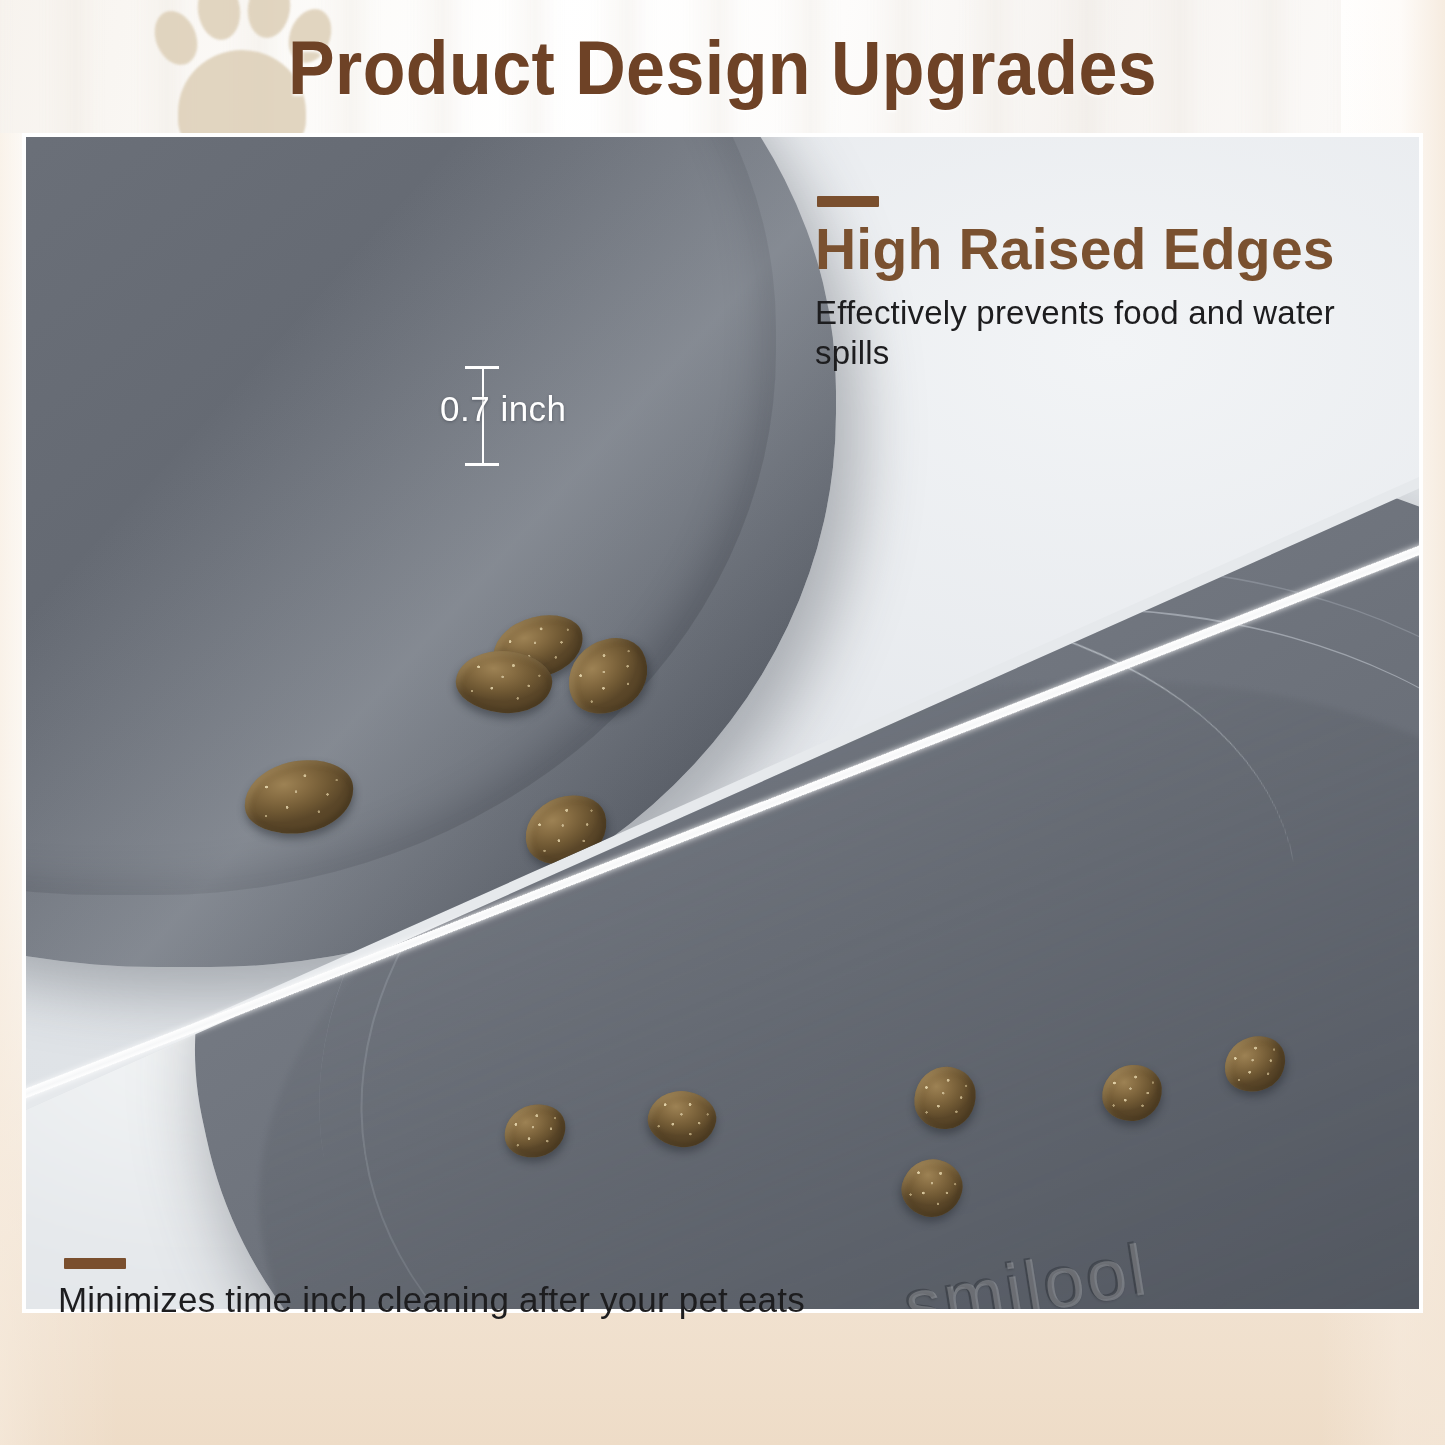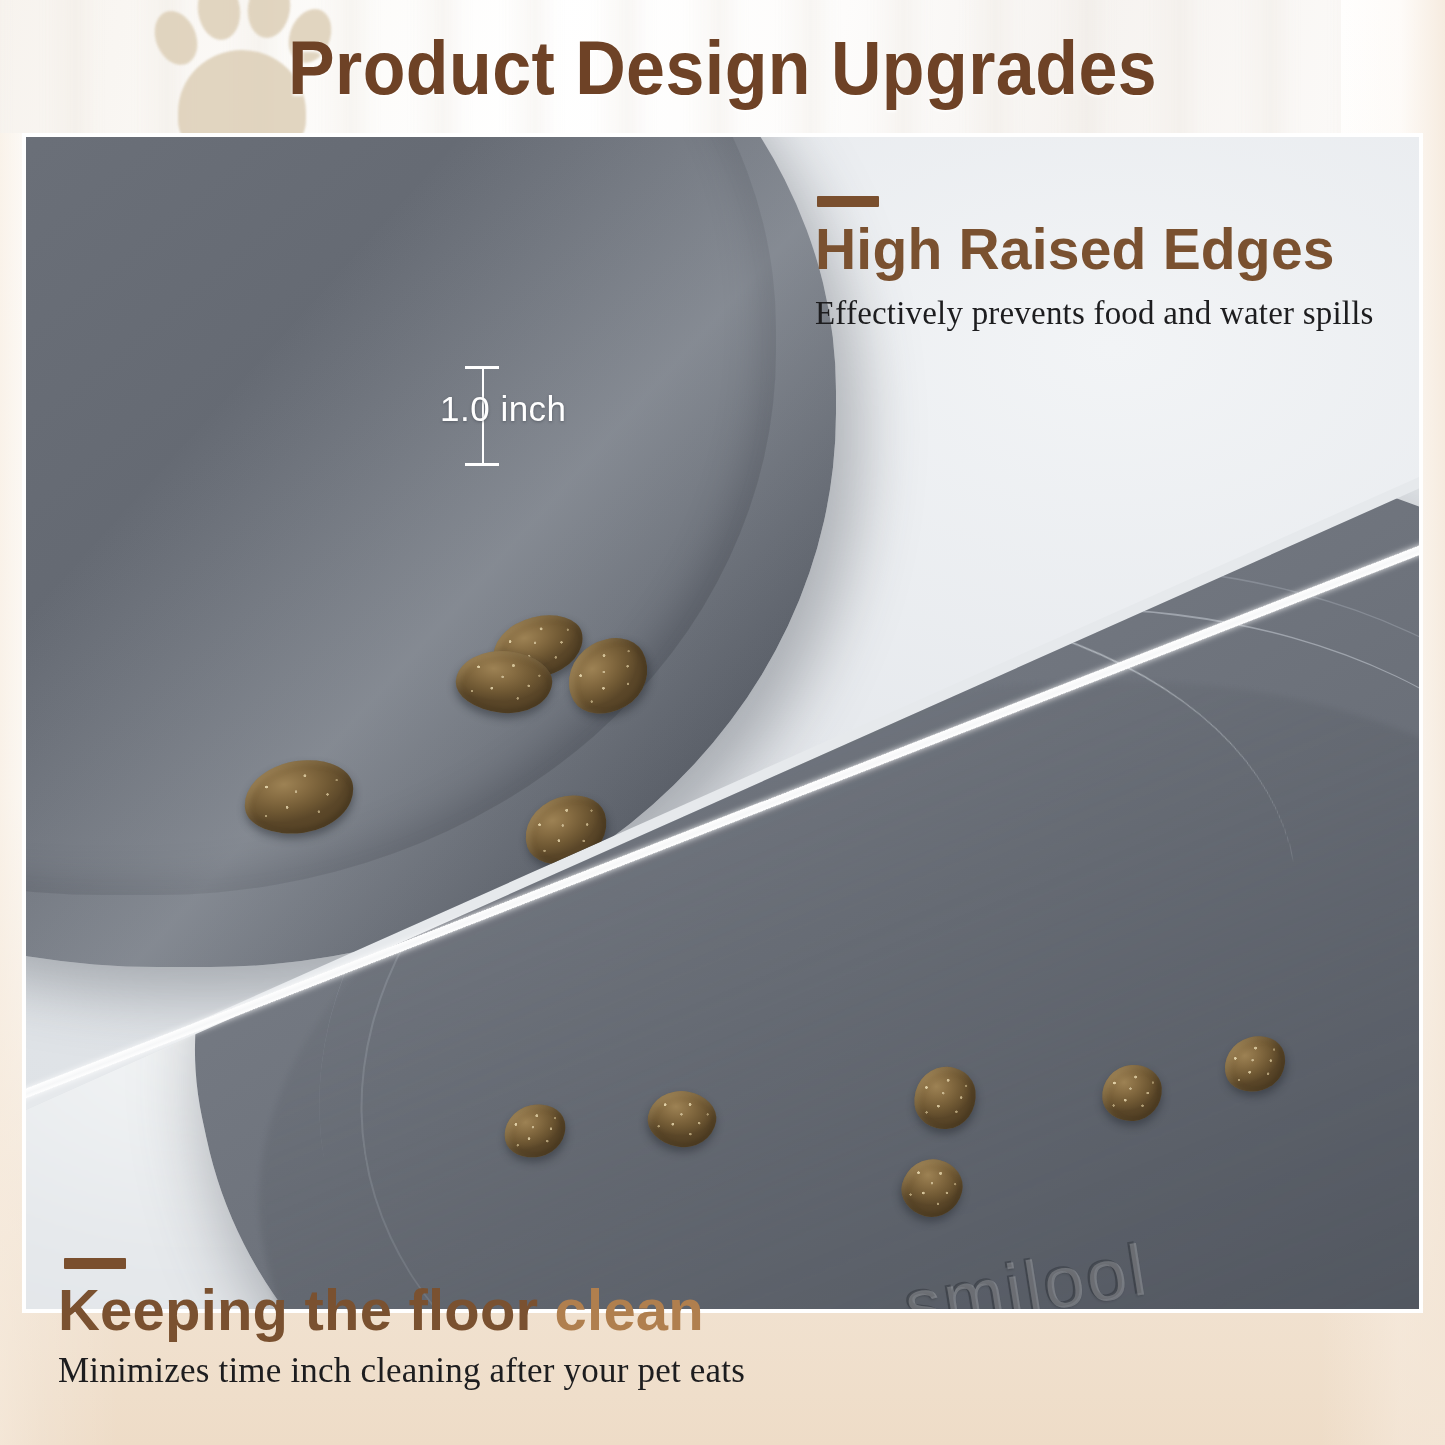--- a/index.html
+++ b/index.html
@@ -293,21 +293,21 @@
   .feature-title{
     font-family:"Liberation Sans", sans-serif;
     font-size:54px;
     font-weight:700;
     color:#7a5130;
     letter-spacing:.2px;
     white-space:nowrap;
     line-height:1.08;
   }
   .feature-sub{
-    font-family:Liberation Serif, serif;
+    font-family:Liberation Sans, sans-serif;
     font-size:33px;
     color:#1d1d1f;
     line-height:1.22;
     letter-spacing:.2px;
   }
 
   
   #feature-edges{
     left:815px;top:196px;width:600px;text-align:left;
   }
@@ -382,31 +382,30 @@
       </div>
 
       <div class="divider">
         <div class="divider-line"></div>
       </div>
 
       <div class="dim">
         <div class="dim-cap top"></div>
         <div class="dim-stem"></div>
         <div class="dim-cap bottom"></div>
-        <div class="dim-label">1.0 inch</div>
+        <div class="dim-label">0.7 inch</div>
       </div>
 
     </div>
   </div>
 
   <div class="feature" id="feature-edges">
     <div class="accent-bar"></div>
     <div class="feature-title">High Raised Edges</div>
     <div class="feature-sub">Effectively prevents food and water spills</div>
   </div>
 
   <div class="feature" id="feature-floor">
     <div class="accent-bar"></div>
-    <div class="feature-title"><span>Keeping the floor </span><span class="hl">clean</span></div>
     <div class="feature-sub">Minimizes time inch cleaning after your pet eats</div>
   </div>
 
 </div>
 
 </body></html>

